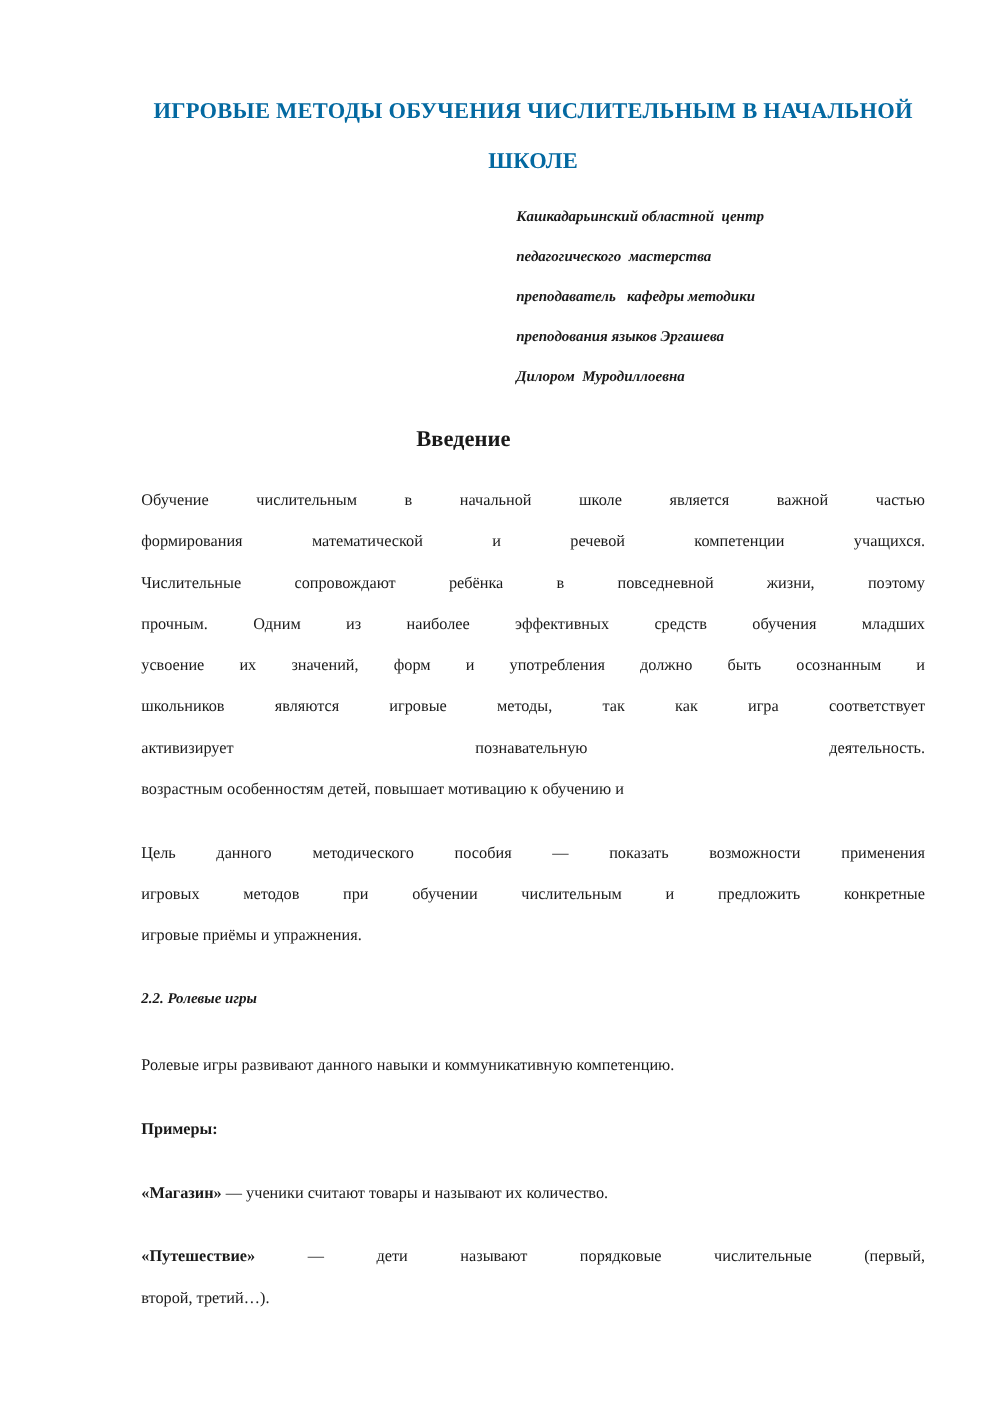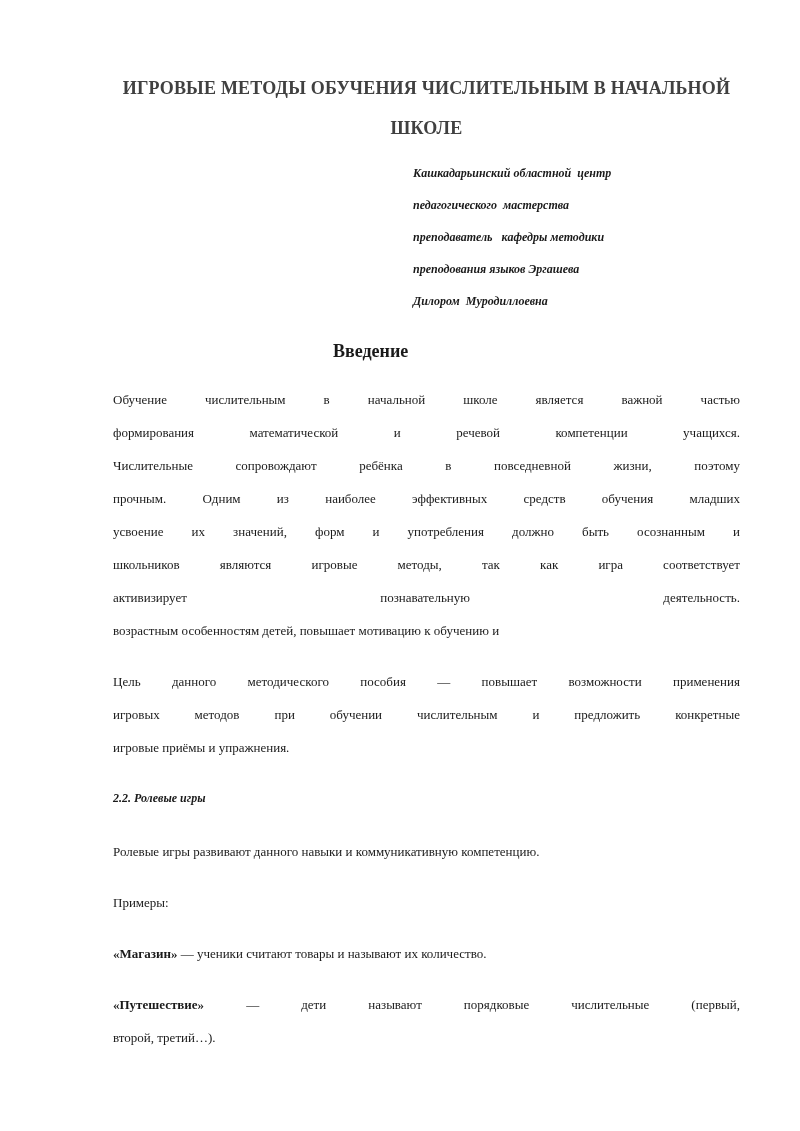--- a/index.html
+++ b/index.html
@@ -14,21 +14,21 @@
     font-family: "Liberation Serif", "DejaVu Serif", serif;
     color: #1a1a1a;
     overflow: hidden;
   }
   .doc-title {
     font-size: 18px;
     font-weight: bold;
     line-height: 40px;
     letter-spacing: 0.2px;
     margin-bottom: 9px;
-    color: #404040;
+    color: #0369a1;
   }
   .doc-title .tline { text-align: center; white-space: nowrap; }
   .author-block {
     margin-left: 300px;
     margin-bottom: 18px;
     font-size: 12px;
     font-weight: bold;
     font-style: italic;
     line-height: 32px;
   }
@@ -55,21 +55,21 @@
   .justify-lines .tline:last-child {
     text-align-last: left;
   }
   .sub-heading {
     font-size: 12px;
     font-weight: bold;
     line-height: 33px;
     margin-bottom: 20px;
     font-style: italic;
   }
-  .bold-par { font-weight: normal; }
+  .bold-par { font-weight: bold; }
   b { font-weight: bold; }
 </style>
 </head>
 <body>
 
 <div class="page" style="color: rgb(26, 26, 26); background: rgb(255, 255, 255);">
 
   <h1 class="doc-title center-lines">
       <div class="tline">ИГРОВЫЕ МЕТОДЫ ОБУЧЕНИЯ ЧИСЛИТЕЛЬНЫМ В НАЧАЛЬНОЙ</div>
       <div class="tline">ШКОЛЕ</div>
@@ -90,21 +90,21 @@
       <div class="tline">формирования математической и речевой компетенции учащихся.</div>
       <div class="tline">Числительные сопровождают ребёнка в повседневной жизни, поэтому</div>
       <div class="tline">прочным. Одним из наиболее эффективных средств обучения младших</div>
       <div class="tline">усвоение их значений, форм и употребления должно быть осознанным и</div>
       <div class="tline">школьников являются игровые методы, так как игра соответствует</div>
       <div class="tline">активизирует познавательную деятельность.</div>
       <div class="tline">возрастным особенностям детей, повышает мотивацию к обучению и</div>
     </div>
 
   <div class="body-par justify-lines">
-      <div class="tline">Цель данного методического пособия — повышает возможности применения</div>
+      <div class="tline">Цель данного методического пособия — показать возможности применения</div>
       <div class="tline">игровых методов при обучении числительным и предложить конкретные</div>
       <div class="tline">игровые приёмы и упражнения.</div>
     </div>
 
   <h3 class="sub-heading">2.2. Ролевые игры</h3>
 
   <p class="body-par">Ролевые игры развивают данного навыки и коммуникативную компетенцию.</p>
 
   <p class="body-par bold-par">Примеры:</p>
 

